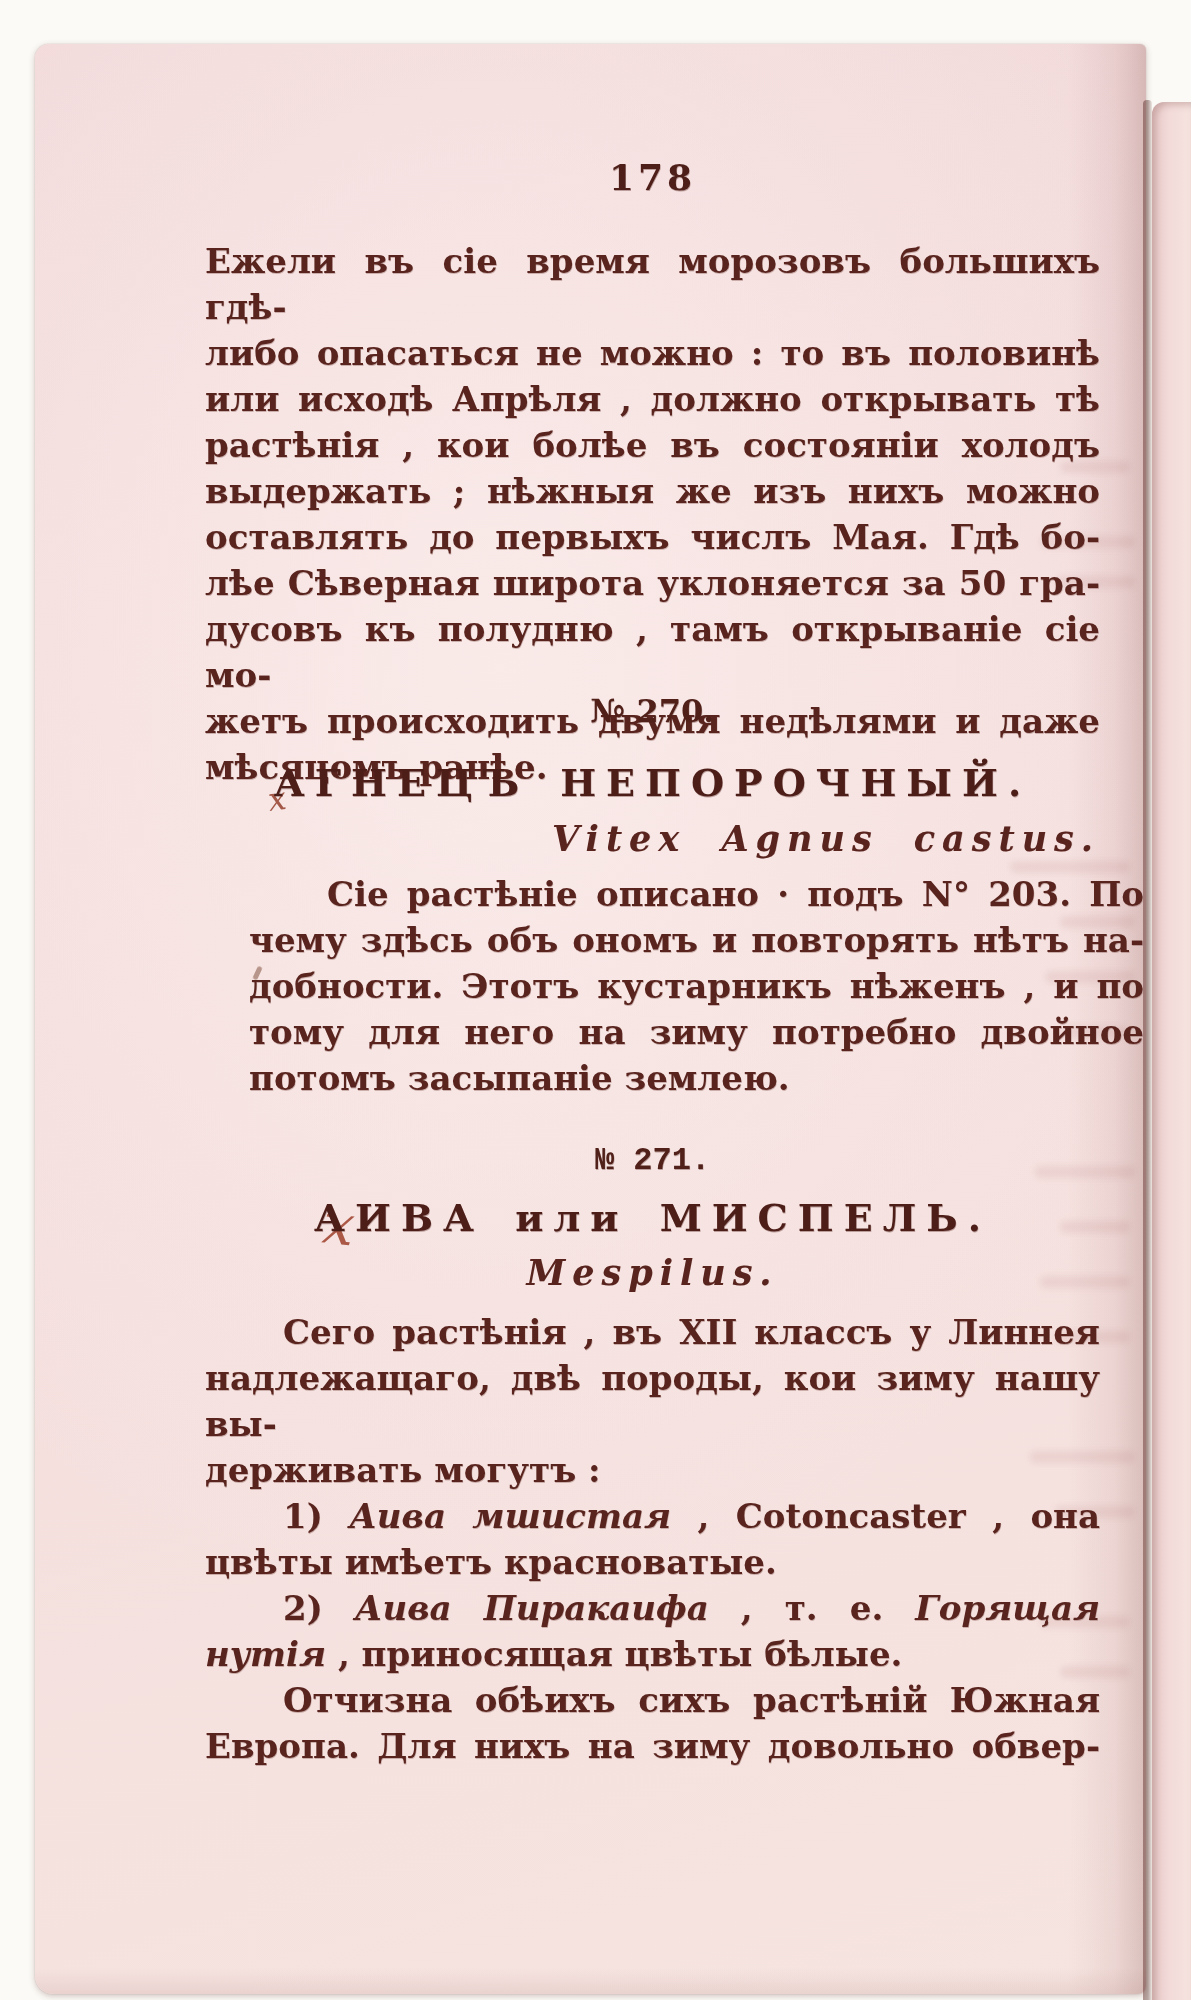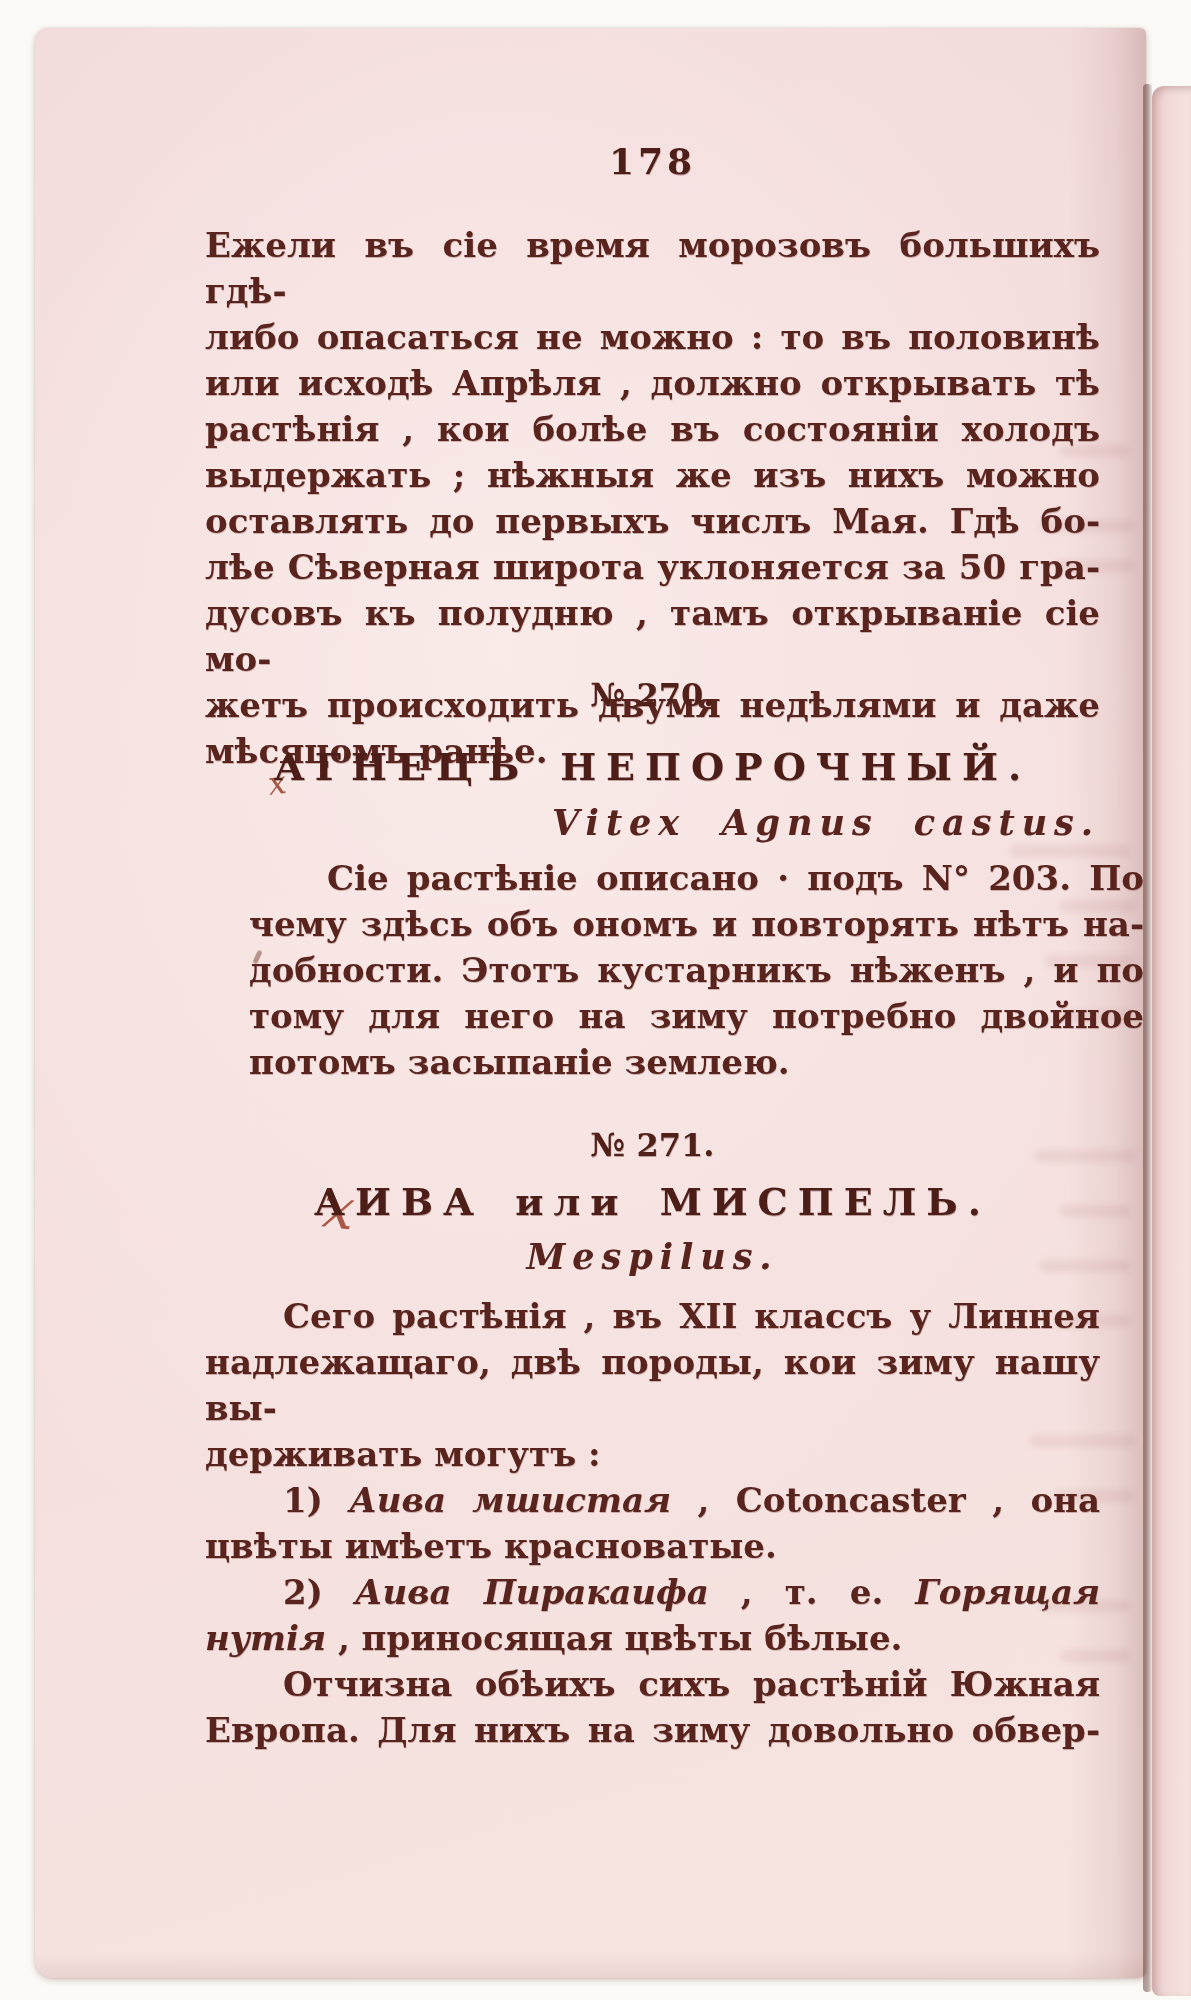--- a/index.html
+++ b/index.html
@@ -4,21 +4,21 @@
 <title>Book page scan</title>
 <style>
   html, body { margin: 0; padding: 0; }
   body {
     width: 1191px; height: 2000px;
     background: #fbfaf6;
     position: relative;
     overflow: hidden;
     font-family: "DejaVu Serif", serif;
   }
-  .scan { position: absolute; left: 0; top: 0; width: 1191px; height: 1692px; }
+  .scan { position: absolute; left: 0; top: 16px; width: 1191px; height: 1692px; }
 
   
   .page {
     position: absolute; left: 35px; top: 28px; width: 1111px; height: 1950px;
     background:
       radial-gradient(115% 85% at 42% 32%, rgba(250,236,234,0.9) 0%, rgba(244,221,221,0.0) 60%),
       linear-gradient(163deg, #f2d9da 0%, #f4dedd 45%, #f6e4e0 100%);
     border-radius: 14px 6px 8px 18px;
     box-shadow: 0 2px 6px rgba(110,64,60,0.30), 0 0 1px rgba(90,50,45,0.4);
   }
@@ -68,21 +68,21 @@
   .line.noj { text-align-last: left; }
   .line.ind { text-indent: 78px; }
   .it { font-style: italic; }
 
   .secno {
     position: absolute; left: 170px; width: 895px; text-align: center;
     font-size: 32px; font-weight: bold; color: #512019;
     text-shadow: 0.5px 0.5px 0 rgba(80,32,26,0.35);
   }
   .secno.n270 { top: 648px; }
-  .secno.n271 { top: 1098px; }
+  .secno.n271 { top: 1098px; font-family: Liberation Mono, monospace; }
 
   .sectitle {
     position: absolute; left: 170px; width: 895px; text-align: center;
     font-size: 38px; font-weight: bold; letter-spacing: 10px; word-spacing: 8px;
     color: #4d1d18;
     text-shadow: 0.5px 0.5px 0 rgba(80,32,26,0.35);
     white-space: nowrap;
   }
   .sectitle.t270 { top: 716px; }
   .sectitle.t271 { top: 1151px; }

